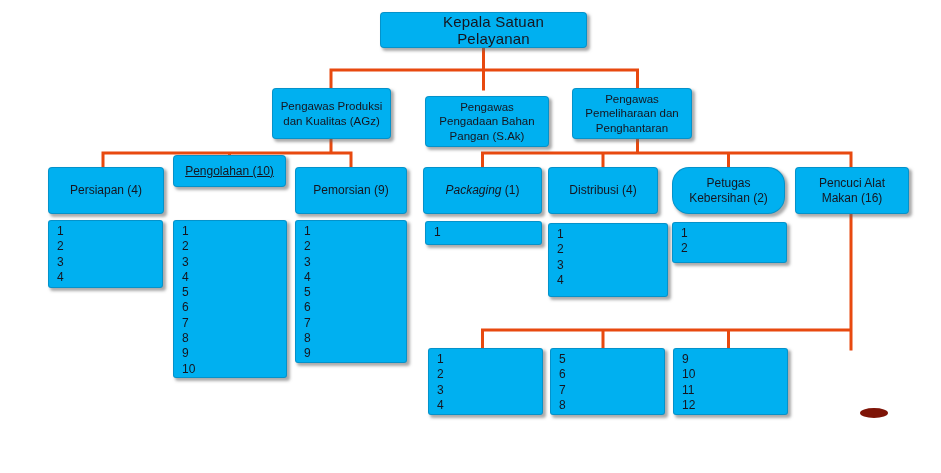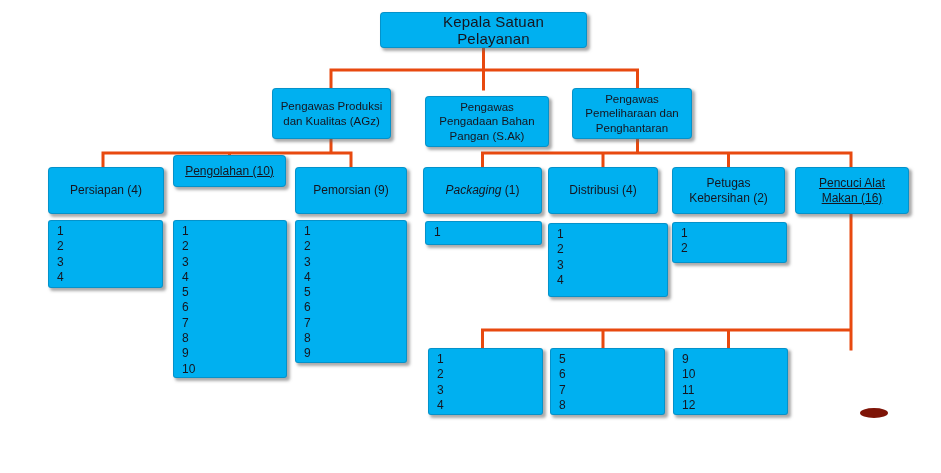--- a/index.html
+++ b/index.html
@@ -30,22 +30,22 @@
   
   #n-root{left:380px;top:12px;width:207px;height:36px;}
   #n-sup0{left:272px;top:88px;width:119px;height:51px;}
   #n-sup1{left:425px;top:96px;width:124px;height:51px;}
   #n-sup2{left:572px;top:88px;width:120px;height:51px;}
   #h-u0{left:48px;top:167px;width:116px;height:47px;}
   #h-u1{left:173px;top:155px;width:113px;height:32px;text-decoration:underline;}
   #h-u2{left:295px;top:167px;width:112px;height:47px;}
   #h-u3{left:423px;top:167px;width:119px;height:47px;}
   #h-u4{left:548px;top:167px;width:110px;height:47px;}
-  #h-u5{left:672px;top:167px;width:113px;height:47px;}
-  #h-u6{left:795px;top:167px;width:114px;height:47px;text-decoration:underline;}
+  #h-u5{left:672px;top:167px;width:113px;height:47px;border-radius:17px;}
+  #h-u6{left:795px;top:167px;width:114px;height:47px;}
   #l-u0{left:48px;top:220px;width:115px;height:68px;}
   #l-u1{left:173px;top:220px;width:114px;height:158px;}
   #l-u2{left:295px;top:220px;width:112px;height:143px;}
   #l-u3{left:425px;top:221px;width:117px;height:24px;}
   #l-u4{left:548px;top:223px;width:120px;height:74px;}
   #l-u5{left:672px;top:222px;width:115px;height:41px;}
   #g-0{left:428px;top:348px;width:115px;height:67px;}
   #g-1{left:550px;top:348px;width:115px;height:67px;}
   #g-2{left:673px;top:348px;width:115px;height:67px;}
   #g-3{left:795px;top:348px;width:117px;height:67px;}

